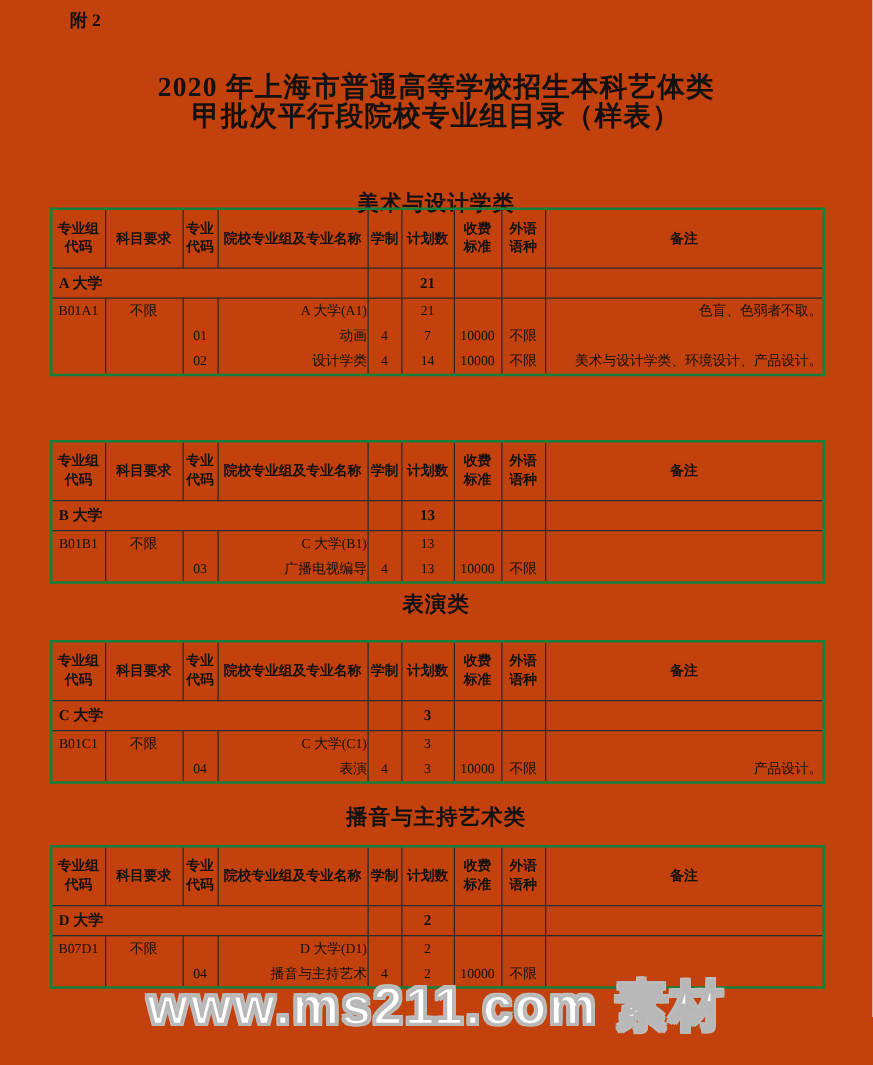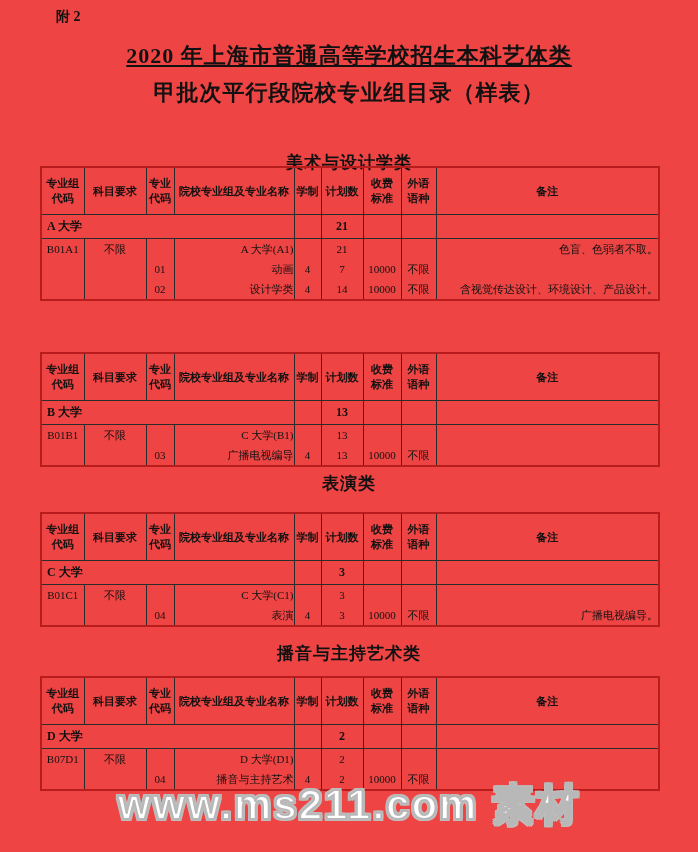--- a/index.html
+++ b/index.html
@@ -1,31 +1,31 @@
 <!DOCTYPE html>
 <html><head>
 <meta charset="utf-8">
 <style>
   html,body{margin:0;padding:0;background:#ffffff;}
   .page{
-    position:relative;width:698px;height:852px;background:#ef4444;
+    position:relative;width:698px;height:852px;background:#c2410c;
     font-family:"Liberation Serif","DejaVu Serif",serif;color:#111;overflow:hidden;
   }
   .att{position:absolute;left:56px;top:8px;font-size:14px;font-weight:bold;}
   .title{position:absolute;left:0;width:100%;text-align:center;font-weight:bold;
          font-size:22px;letter-spacing:1px;}
-  .title1{top:41px;text-decoration:underline;}
+  .title1{top:55px;}
   .title2{top:78px;}
   .sec-heading{position:absolute;left:0;width:100%;text-align:center;
     font-family:"Liberation Sans","DejaVu Sans",sans-serif;font-weight:bold;
     font-size:17px;letter-spacing:1px;}
   .sh1{top:141px;margin-top:10px;} .sh2{top:321px;} .sh3{top:472px;} .sh4{top:642px;}
 
   table.grid{position:absolute;left:40px;width:618px;border-collapse:collapse;
-    table-layout:fixed;font-size:11px;border:2px solid #b91c1c;}
+    table-layout:fixed;font-size:11px;border:2px solid #15803d;}
   .tb1{top:166px;} .tb2{top:352px;} .tb3{top:512px;} .tb4{top:676px;}
   table.grid td{border:1px solid #2b2b2b;padding:0;overflow:hidden;}
 
   tr.hd td{font-weight:bold;text-align:center;vertical-align:middle;
     height:46px;line-height:15px;font-size:11px;}
   tr.uni td{height:23px;font-weight:bold;font-size:12px;text-align:center;}
   tr.uni td.uni-name{text-align:left;padding-left:5px;}
   tr.grp td{vertical-align:top;margin-left:40px;}
   tr.g3 td{height:60px;}
   tr.g2 td{height:40px;}
@@ -124,21 +124,21 @@
         <div class="ln c">10000</div>
       </td>
       <td>
         <div class="ln c"></div>
         <div class="ln c">不限</div>
         <div class="ln c">不限</div>
       </td>
       <td>
         <div class="ln l">色盲、色弱者不取。</div>
         <div class="ln l"></div>
-        <div class="ln l">含视觉传达设计、环境设计、产品设计。</div>
+        <div class="ln l">美术与设计学类、环境设计、产品设计。</div>
       </td>
     </tr>
   </tbody>
     </table>
 
   <table class="grid tb2">
     <colgroup>
       <col style="width:43px">
         <col style="width:62px">
         <col style="width:28px">
@@ -283,21 +283,21 @@
       <td>
         <div class="ln c"></div>
         <div class="ln c">10000</div>
       </td>
       <td>
         <div class="ln c"></div>
         <div class="ln c">不限</div>
       </td>
       <td>
         <div class="ln l"></div>
-        <div class="ln l">广播电视编导。</div>
+        <div class="ln l">产品设计。</div>
       </td>
     </tr>
   </tbody>
     </table>
 
   <div class="sec-heading sh4">播音与主持艺术类</div>
   <table class="grid tb4">
     <colgroup>
       <col style="width:43px">
         <col style="width:62px">

